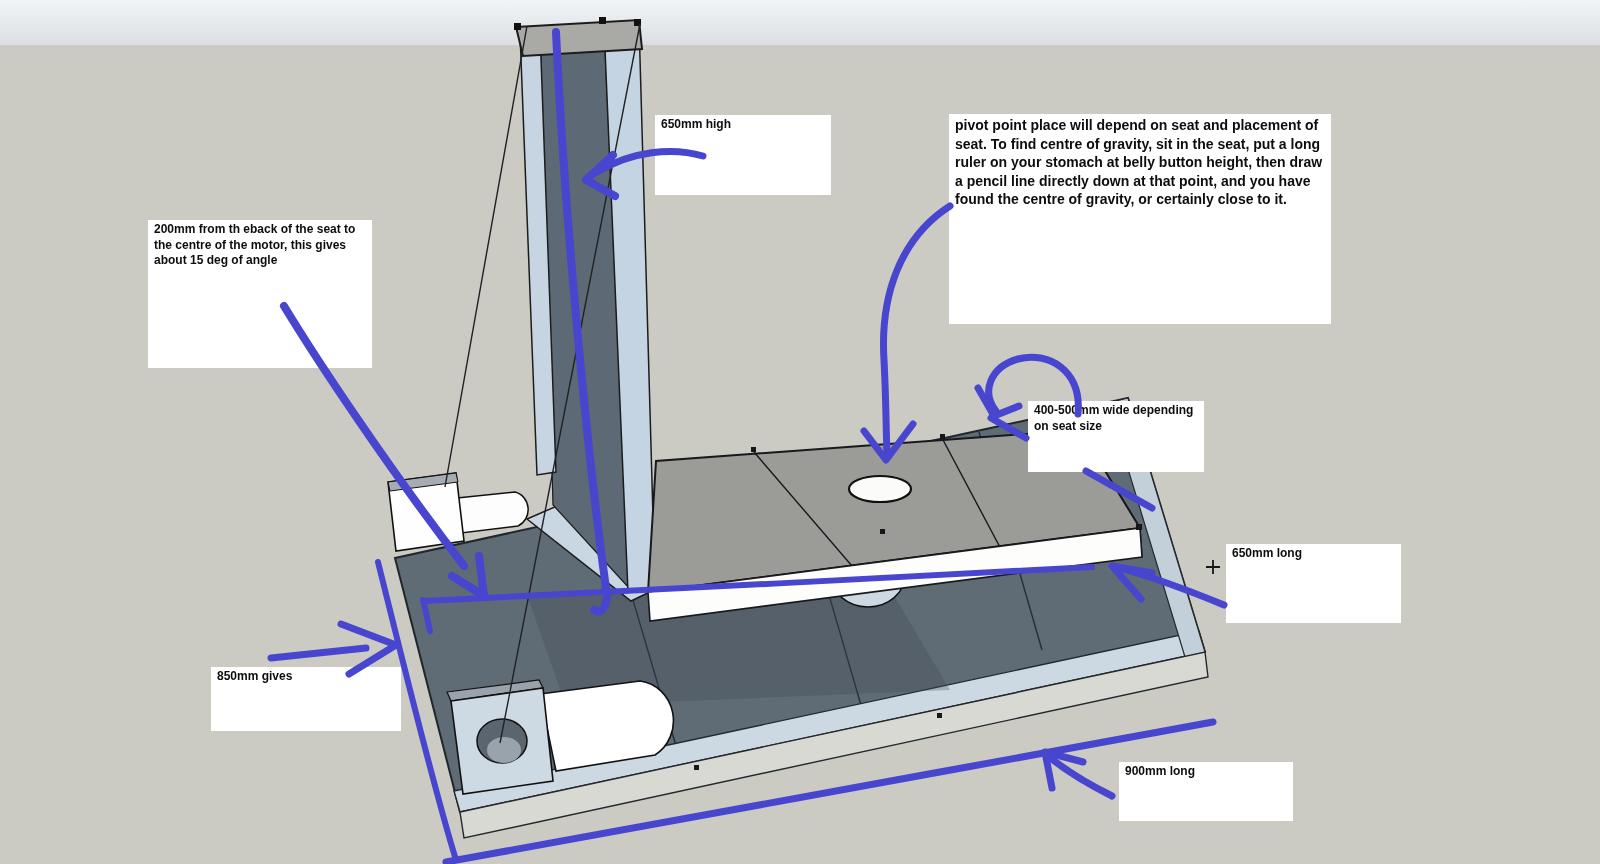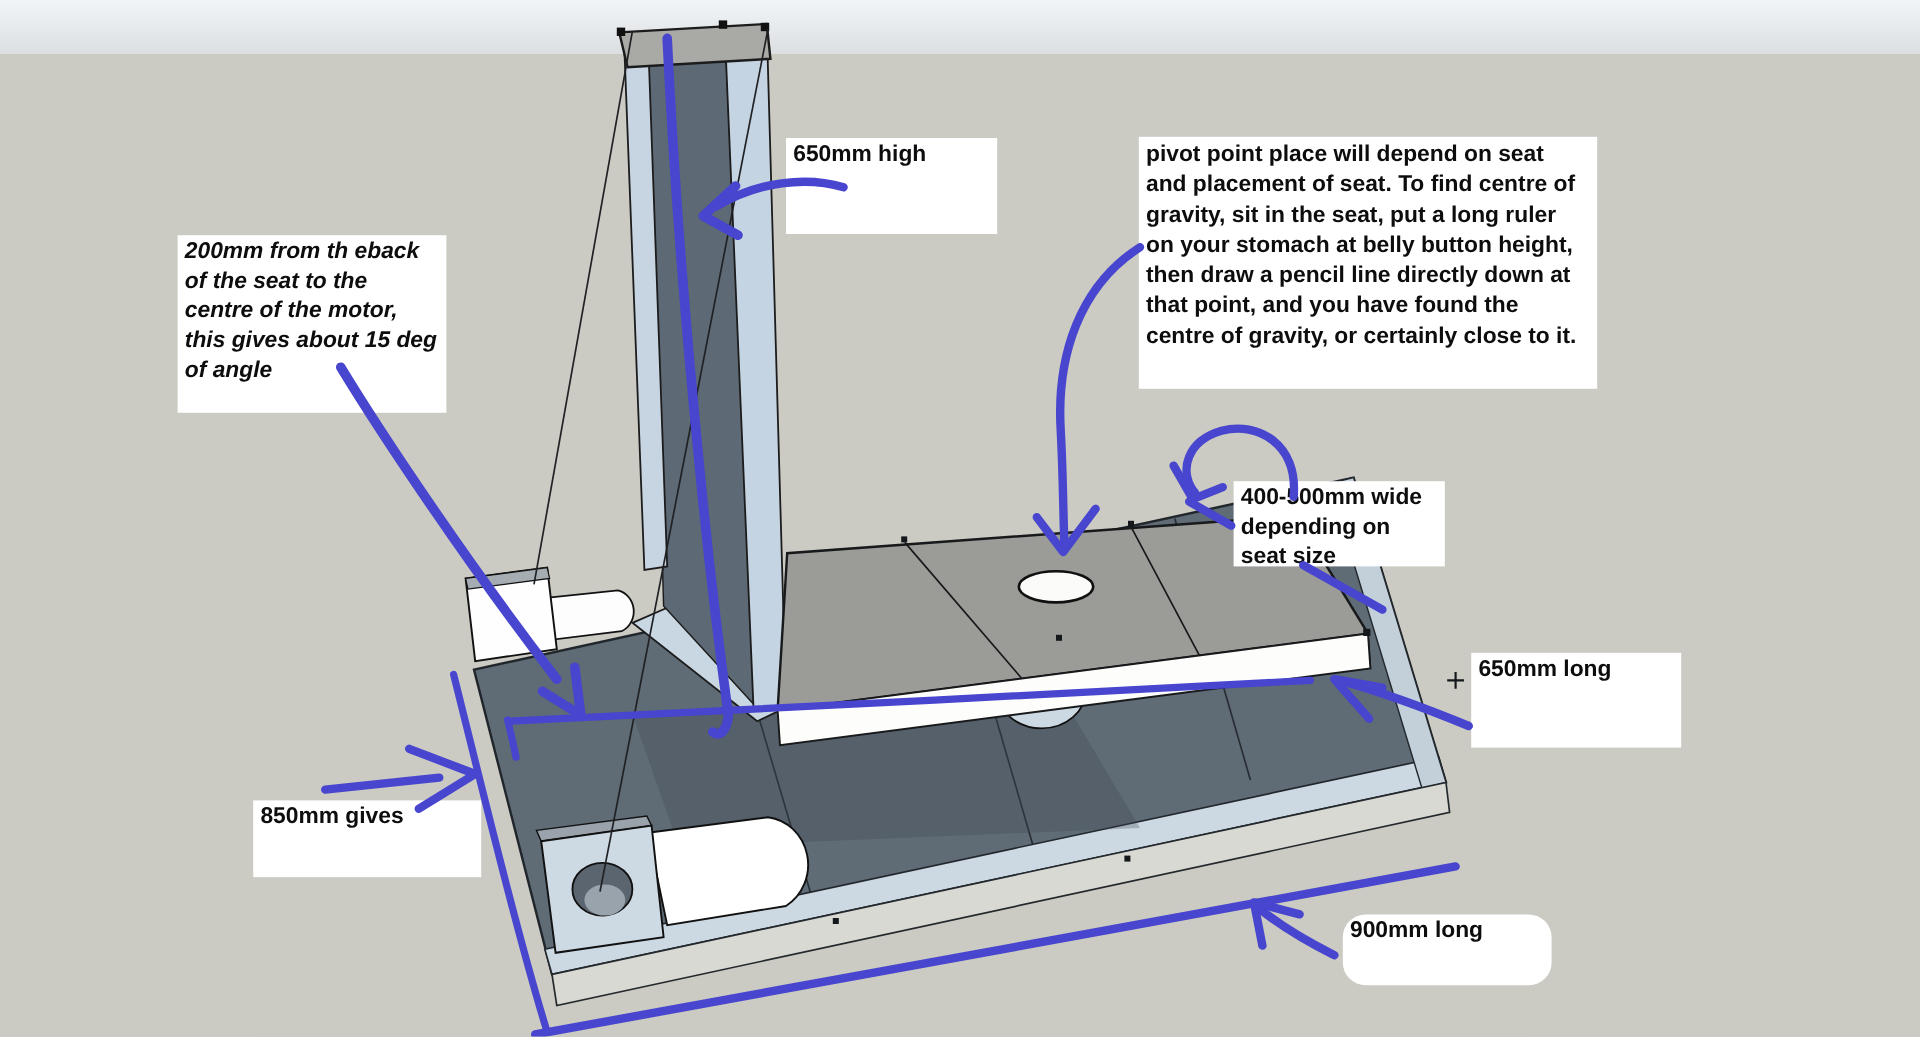--- a/index.html
+++ b/index.html
@@ -3,23 +3,23 @@
 <meta charset="utf-8">
 <style>
   html,body{margin:0;padding:0;background:#cbcac3;}
   .stage{position:relative;width:1600px;height:864px;overflow:hidden;
          font-family:"Liberation Sans",sans-serif;}
   .layer{position:absolute;left:0;top:0;width:1600px;height:864px;}
   #model-svg{z-index:1;}
   #labels{z-index:2;}
   #annot-svg{z-index:3;pointer-events:none;}
   .note{position:absolute;background:#ffffff;color:#0d0d0d;
-        font-weight:700;font-size:19px;line-height:1.3;
+        font-weight:700;font-size:12px;line-height:1.3;
         padding:2px 6px;box-sizing:border-box;white-space:normal;}
-  .note.small{font-size:19px;line-height:1.33;}
+  .note.small{font-size:14px;line-height:1.33;}
 </style>
 </head>
 <body>
 
 <div class="stage">
 
   <svg id="model-svg" class="layer" viewBox="0 0 1600 864">
     <defs>
       <linearGradient id="skyGrad" x1="0" y1="0" x2="0" y2="1">
         <stop offset="0" stop-color="#f2f5f7"></stop>
@@ -86,25 +86,25 @@
 
     <path d="M527,26 L445,487" stroke="#202124" stroke-width="1.4" fill="none"></path>
     <path d="M640,24 L500,743" stroke="#202124" stroke-width="1.4" fill="none"></path>
 
     <path d="M1206,567 L1220,567 M1213,560 L1213,574" stroke="#15181b" stroke-width="1.8"></path>
   </svg>
 
   <div id="labels" class="layer">
     <div class="note" style="left:655px;top:115px;width:176px;height:80px;">650mm high</div>
     <div class="note small" style="left:949px;top:114px;width:382px;height:210px;">pivot point place will depend on seat and placement of seat. To find centre of gravity, sit in the seat, put a long ruler on your stomach at belly button height, then draw a pencil line directly down at that point, and you have found the centre of gravity, or certainly close to it.</div>
-    <div class="note" style="left:148px;top:196px;width:224px;height:148px;font-style:italic;">200mm from th eback of the seat to the centre of the motor, this gives about 15 deg of angle</div>
+    <div class="note" style="left:148px;top:220px;width:224px;height:148px;">200mm from th eback of the seat to the centre of the motor, this gives about 15 deg of angle</div>
     <div class="note" style="left:1028px;top:401px;width:176px;height:71px;">400-500mm wide depending on seat size</div>
     <div class="note" style="left:1226px;top:544px;width:175px;height:79px;">650mm long</div>
     <div class="note" style="left:211px;top:667px;width:190px;height:64px;">850mm gives</div>
-    <div class="note" style="left:1119px;top:762px;width:174px;height:59px;border-radius:19px;">900mm long</div>
+    <div class="note" style="left:1119px;top:762px;width:174px;height:59px;">900mm long</div>
   </div>
 
   <svg id="annot-svg" class="layer" viewBox="0 0 1600 864">
     <g stroke="#4845cf" fill="none" stroke-linecap="round" stroke-linejoin="round">
 
       <path d="M556,32 C562,160 574,300 584,400 C590,462 600,545 607,596 C606,608 600,615 594,610" stroke-width="8"></path>
 
       <path d="M703,156 C672,147 632,151 597,172" stroke-width="7"></path>
       <path d="M613,155 L586,180 L615,196" stroke-width="8"></path>
 

